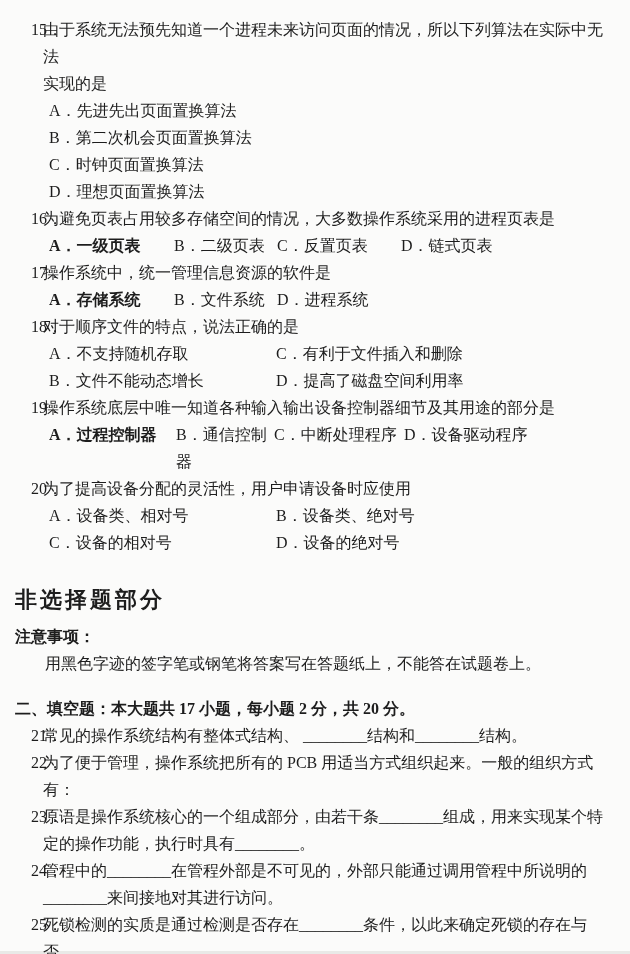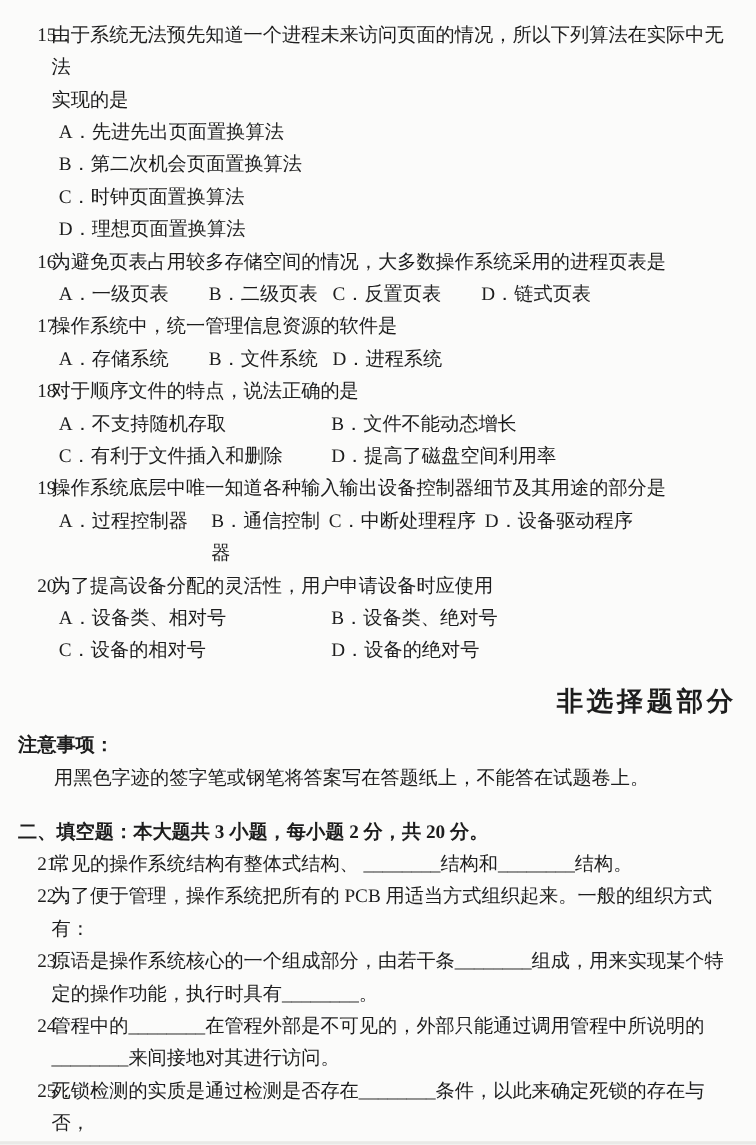--- a/index.html
+++ b/index.html
@@ -16,33 +16,33 @@
     width: 630px; height: 954px;
     padding: 16px 16px 0 15px;
     position: relative;
     border-bottom: 3px solid #e9e9e7;
   }
   .line { line-height: 27px; min-height: 27px; }
   .q { position: relative; padding-left: 28px; }
   .q .num { position: absolute; left: 16px; top: 0; line-height: 27px; white-space: nowrap; }
   .optcol .line { padding-left: 6px; }
   .optrow { display: flex; padding-left: 6px; }
-  .optrow .o1 { width: 125px; }
+  .optrow .o1 { width: 125px; font-weight: bold; }
   .optrow .o2 { width: 103px; }
   .optrow .o3 { width: 124px; }
   .optrow.r19 .o1 { width: 127px; }
   .optrow.r19 .o2 { width: 98px; }
   .optrow.r19 .o3 { width: 130px; }
   .optgrid { display: grid; grid-template-columns: 227px 1fr; padding-left: 6px; }
   .section-title {
-    text-align: right;
+    text-align: left;
     font-size: 22px;
     font-weight: bold;
     letter-spacing: 3px;
-    margin-top: 13px;
+    margin-top: 28px;
     line-height: 32px;
   }
   .notice-label { font-weight: bold; line-height: 27px; margin-top: 7px; }
   .notice-text { padding-left: 30px; line-height: 27px; }
   .fill-header { font-weight: bold; line-height: 27px; margin-top: 18px; }
 </style>
 </head>
 <body>
 
 <div class="page">
@@ -78,22 +78,22 @@
       <span class="o2">B．文件系统</span>
       <span class="o4">D．进程系统</span>
     </div>
   </div>
 
   <div class="q">
     <span class="num">18．</span>
     <div class="line">对于顺序文件的特点，说法正确的是</div>
     <div class="optgrid">
       <span class="line">A．不支持随机存取</span>
+      <span class="line">C．有利于文件插入和删除</span>
       <span class="line">B．文件不能动态增长</span>
-      <span class="line">C．有利于文件插入和删除</span>
       <span class="line">D．提高了磁盘空间利用率</span>
     </div>
   </div>
 
   <div class="q">
     <span class="num">19．</span>
     <div class="line">操作系统底层中唯一知道各种输入输出设备控制器细节及其用途的部分是</div>
     <div class="optrow r19 line">
       <span class="o1">A．过程控制器</span>
       <span class="o2">B．通信控制器</span>
@@ -111,21 +111,21 @@
       <span class="line">C．设备的相对号</span>
       <span class="line">D．设备的绝对号</span>
     </div>
   </div>
 
   <div class="section-title">非选择题部分</div>
 
   <div class="notice-label">注意事项：</div>
   <div class="notice-text">用黑色字迹的签字笔或钢笔将答案写在答题纸上，不能答在试题卷上。</div>
 
-  <div class="fill-header">二、填空题：本大题共 3 小题，每小题 2 分，共 20 分。</div>
+  <div class="fill-header">二、填空题：本大题共 17 小题，每小题 2 分，共 20 分。</div>
 
   <div class="q">
     <span class="num">21．</span>
     <div class="line">常见的操作系统结构有整体式结构、 ________结构和________结构。</div>
   </div>
 
   <div class="q">
     <span class="num">22．</span>
     <div class="line">为了便于管理，操作系统把所有的 PCB 用适当方式组织起来。一般的组织方式有：</div>
   </div>

